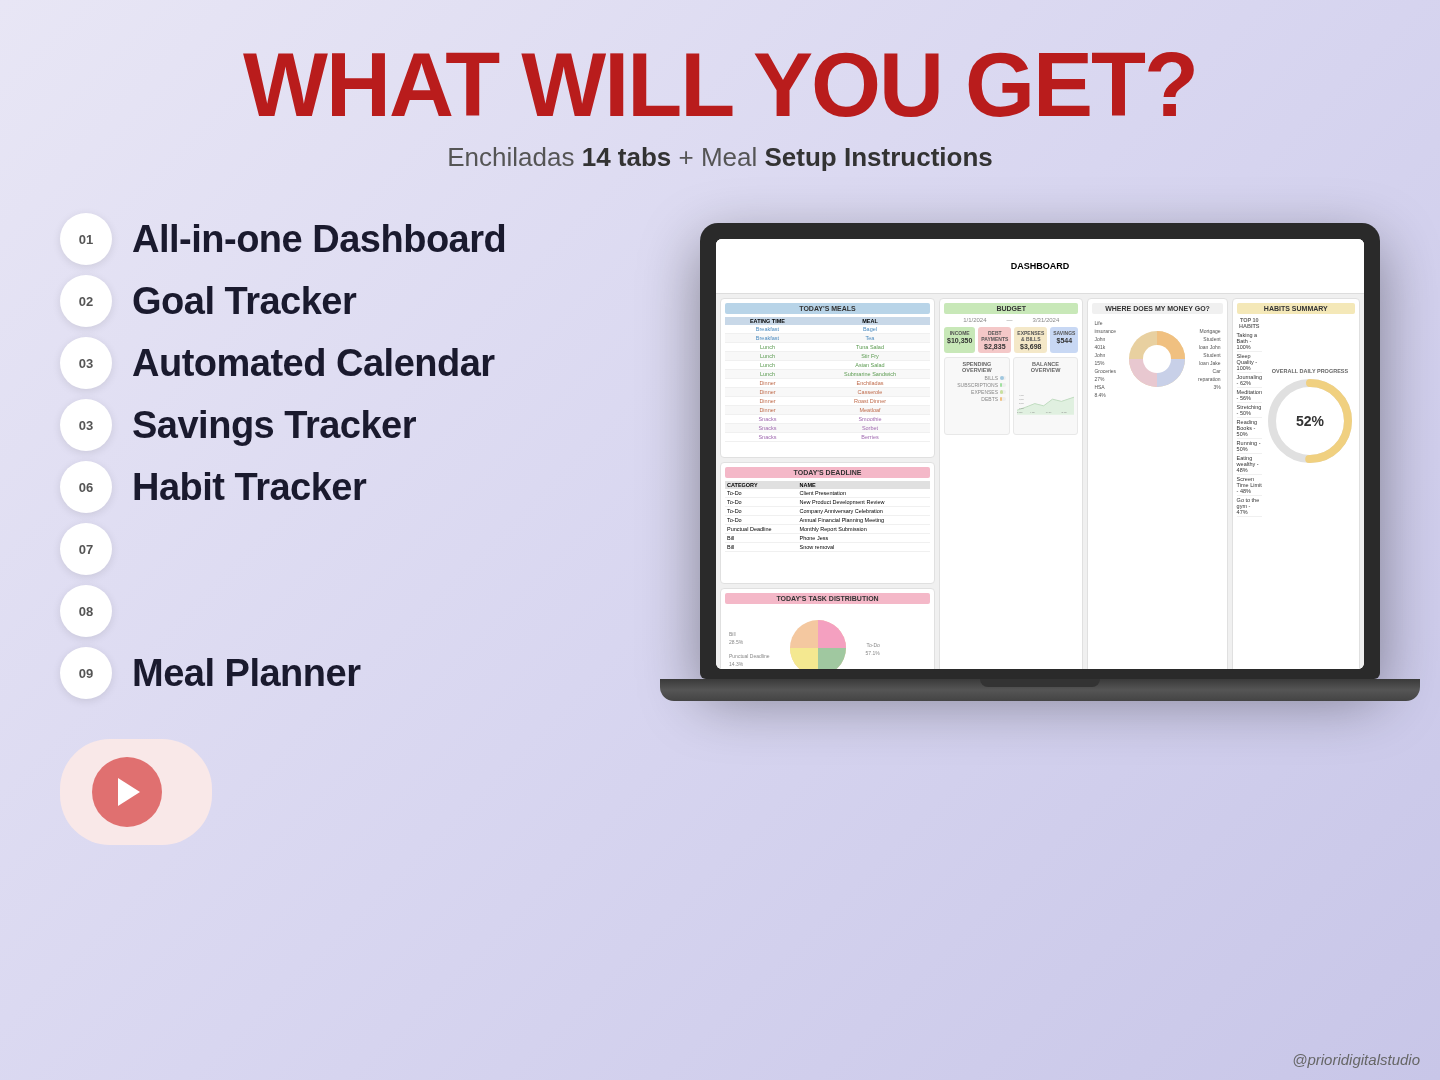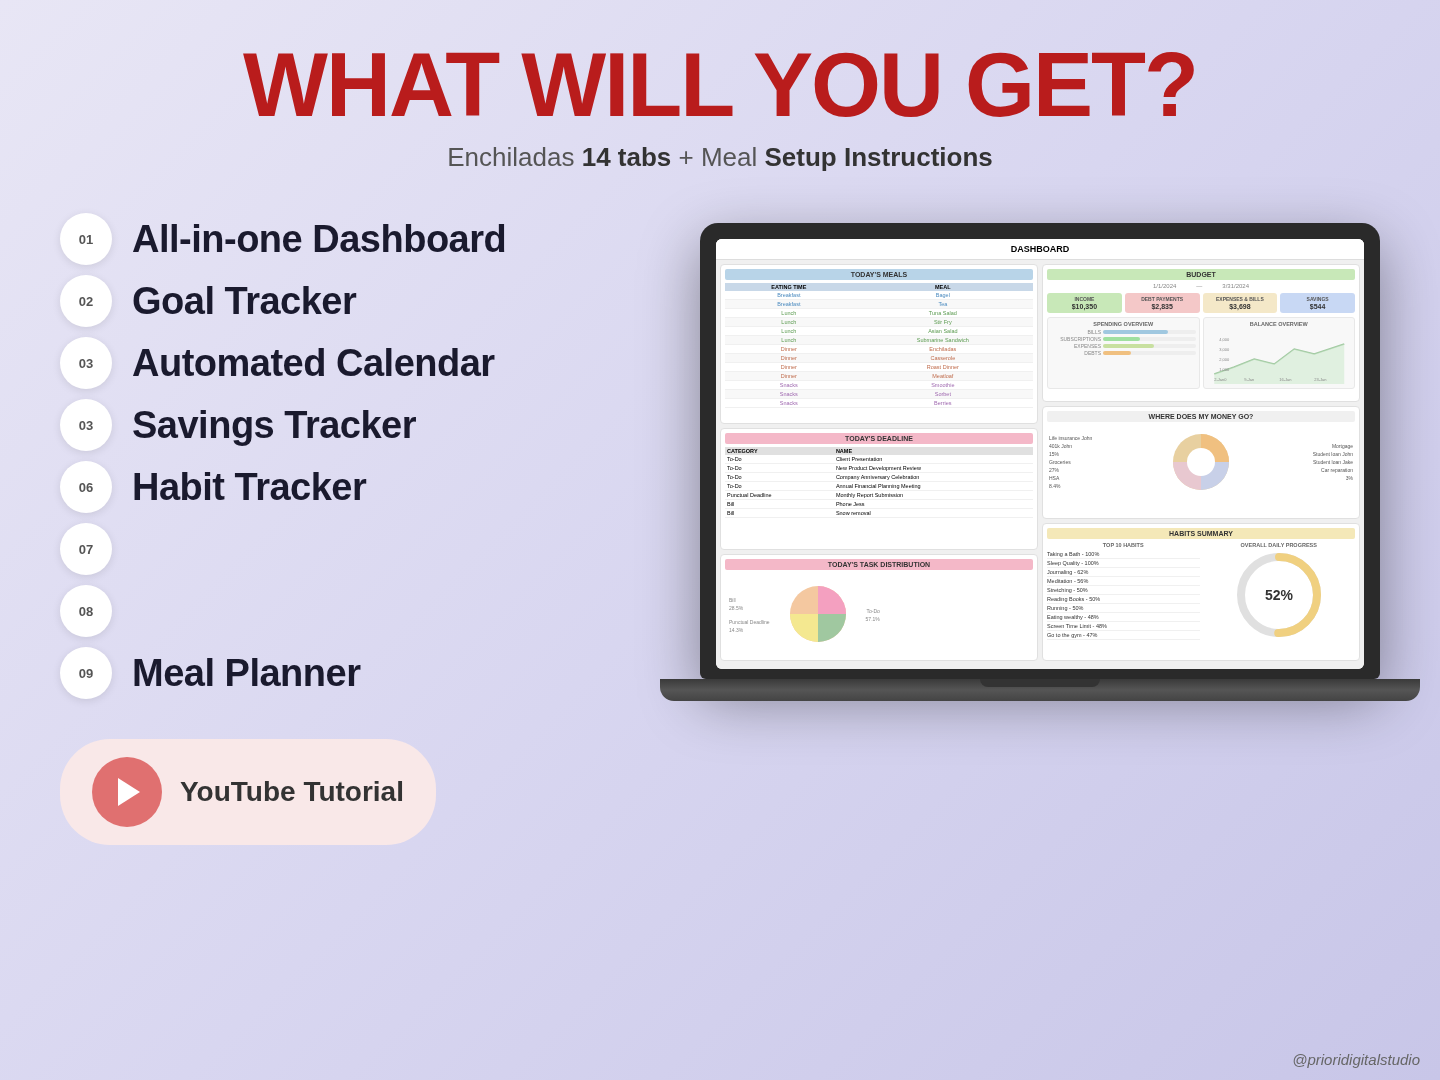--- a/index.html
+++ b/index.html
@@ -183,21 +183,21 @@
       width: 100%;
       height: 100%;
       font-size: 7px;
       background: #f0f0f0;
       overflow: hidden;
     }
 
     .dash-header {
       background: #fff;
       text-align: center;
-      padding: 5px;
+      padding: 22px;
       font-weight: bold;
       font-size: 9px;
       border-bottom: 1px solid #ddd;
     }
 
     .dash-grid {
       display: grid;
       grid-template-columns: 1fr 1fr;
       gap: 4px;
       padding: 4px;
@@ -205,21 +205,20 @@
     }
 
     .dash-left {
       display: flex;
       flex-direction: column;
       gap: 4px;
     }
 
     .dash-right {
       display: flex;
-      flex-direction: column;
       gap: 4px;
     }
 
     .dash-card {
       background: #fff;
       border-radius: 4px;
       padding: 4px;
       border: 1px solid #e0e0e0;
     }
 
@@ -430,21 +429,20 @@
       <div class="list-item">
         <div class="list-num">09</div>
         <span class="list-label">Meal Planner</span>
       </div>
 
       <div class="youtube-badge">
         <div class="yt-icon">
           <div class="yt-triangle"></div>
         </div>
         <div class="yt-text">
-          <strong>YouTube Tutorial</strong>
         </div>
       </div>
 
     </div>
 
     <div class="right-panel">
       <div class="laptop-wrapper">
         <div class="laptop-body">
           <div class="laptop-screen">
 

